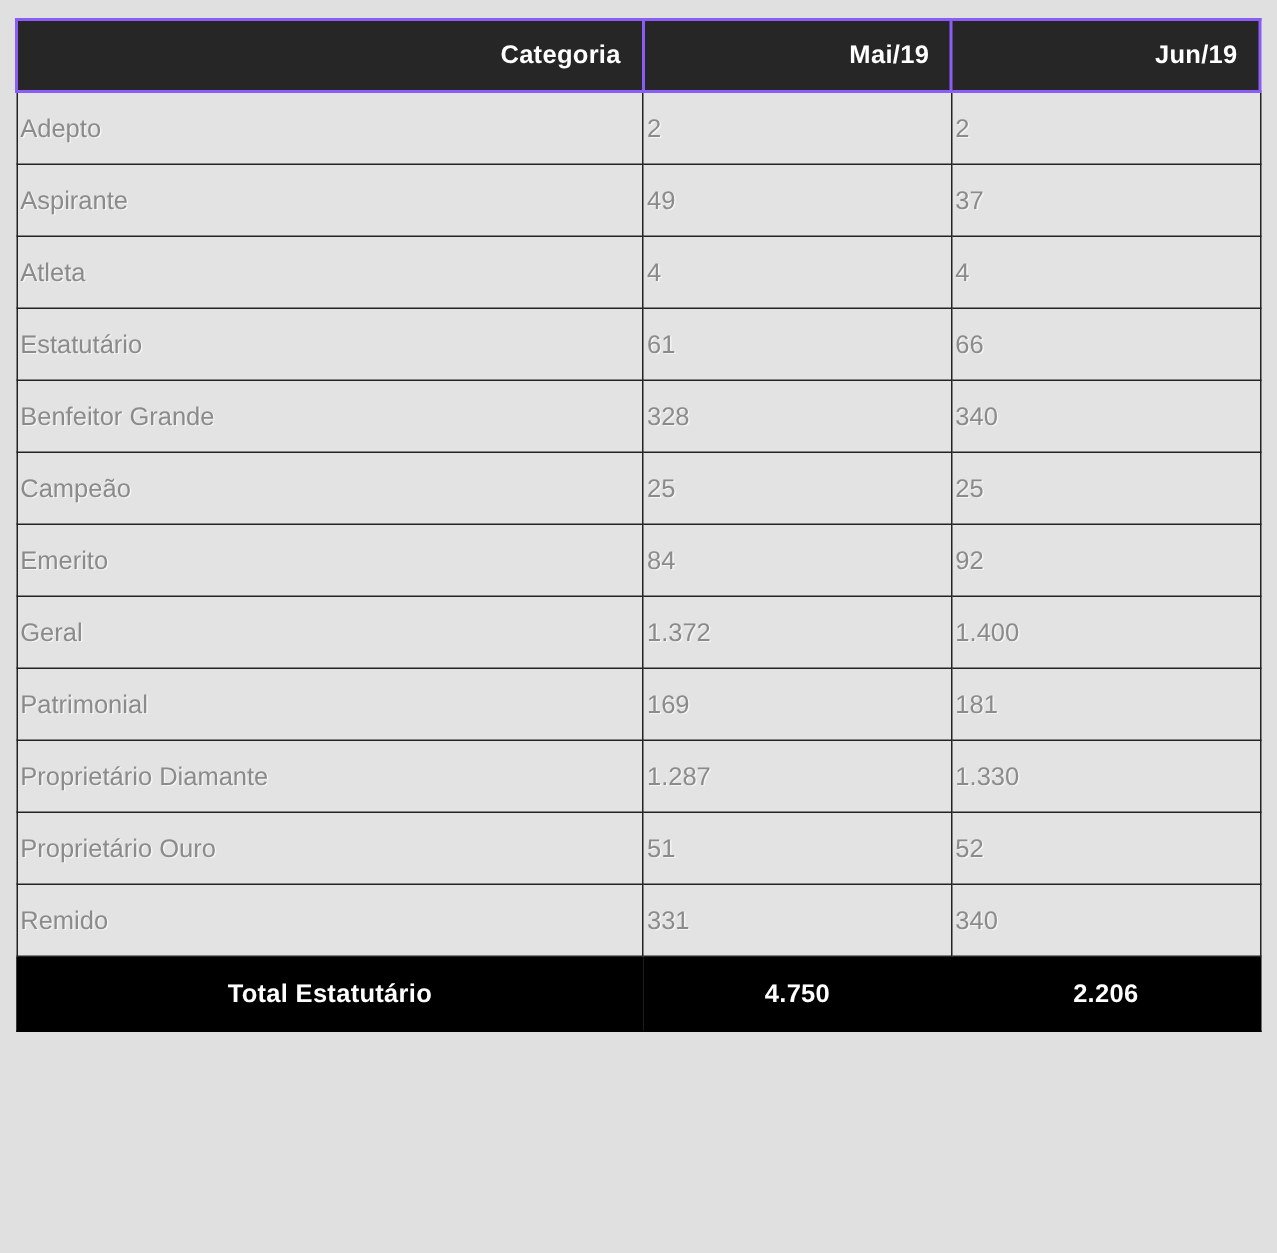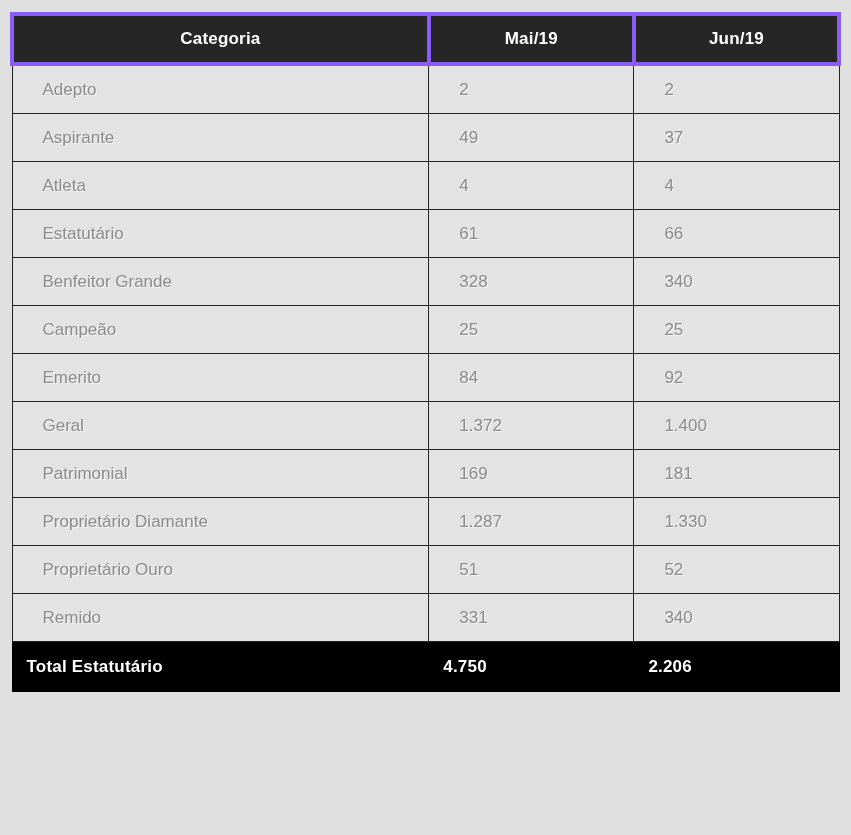--- a/index.html
+++ b/index.html
@@ -21,45 +21,45 @@
     table-layout: fixed;
   }
   col.col-cat { width: 50.4%; }
   col.col-val { width: 24.8%; }
 
   thead th {
     background: #262626;
     color: #ffffff;
     font-size: 17px;
     font-weight: bold;
-    text-align: center;
+    text-align: right;
     height: 46px;
     padding: 0 14px;
-    border: 4px solid #8b5cf6;
+    border: 2px solid #8b5cf6;
     letter-spacing: 0.2px;
   }
   tbody td {
     background: #e3e3e3;
     color: #8b8b8b;
     font-size: 17px;
     font-weight: normal;
     text-align: left;
     height: 47px;
-    padding: 0 30px;
+    padding: 0 2px;
     border: 1px solid #232323;
     text-shadow: 1px 1px 0 rgba(255,255,255,0.6);
     white-space: nowrap;
     overflow: hidden;
   }
   tfoot td {
     background: #000000;
     color: #ffffff;
     font-size: 17px;
     font-weight: bold;
-    text-align: left;
+    text-align: center;
     height: 49px;
     padding: 0 14px;
     border: 1px solid #000000;
     letter-spacing: 0.2px;
   }
 </style>
 </head>
 <body>
 
 <div class="page">

